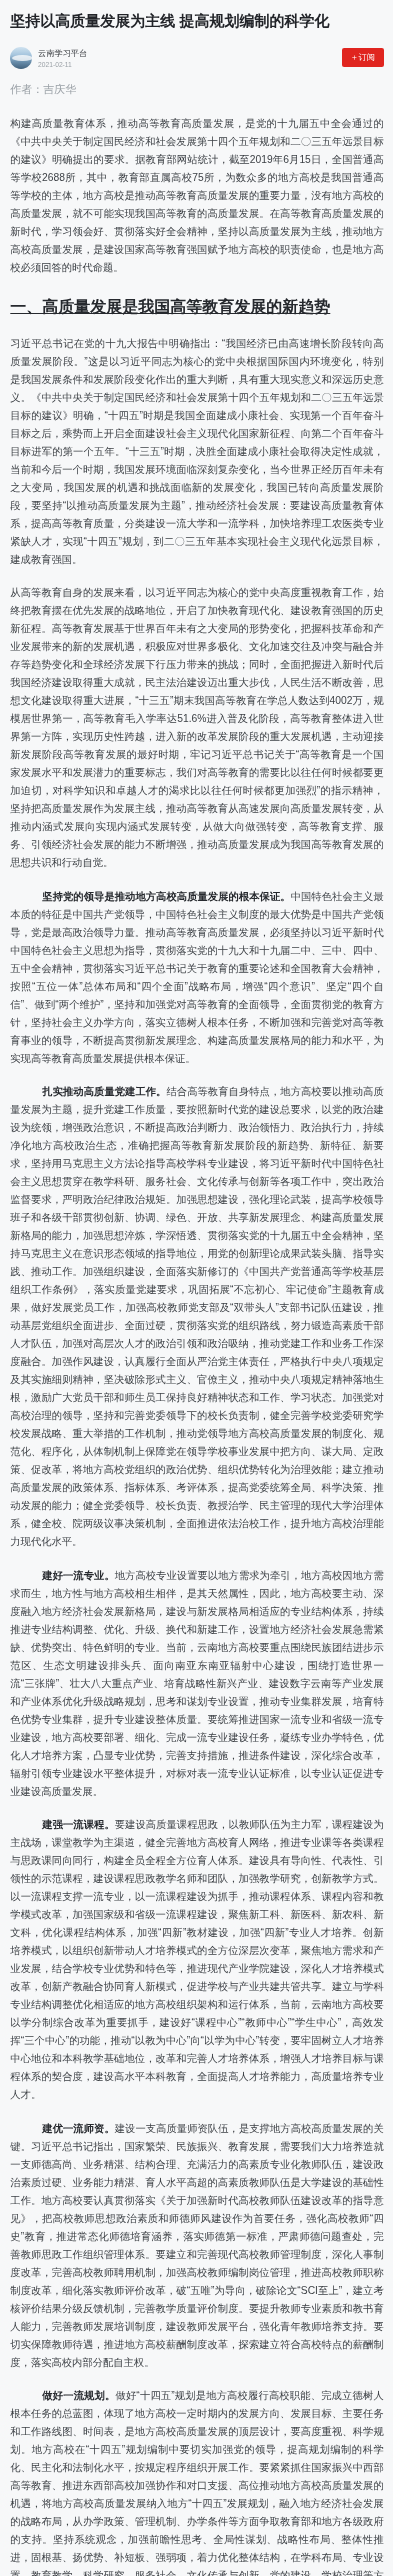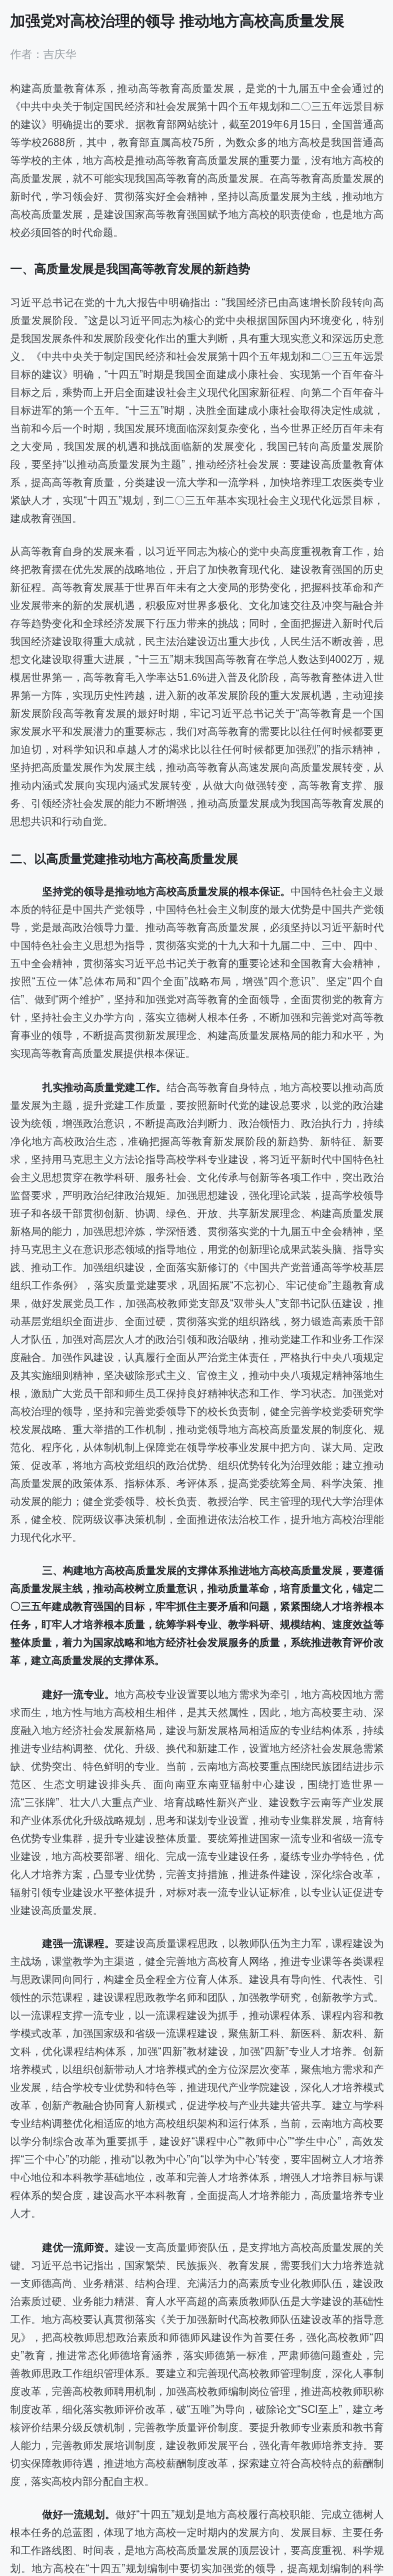--- a/index.html
+++ b/index.html
@@ -34,48 +34,56 @@
   .subscribe {
     background:#e0251f; color:#fff; border:none; border-radius:2.1px;
     font-size:8.2px; padding:4.1px 8.8px; cursor:pointer; font-family:inherit;
   }
   .author { color:#9aa0a6; font-size:11px; margin:2.1px 0 17.5px 0; }
 
   
   .article { padding:0 10.3px; font-size:10.3px; line-height:18px; text-align:justify; }
   .para { margin:0 0 15.5px 0; }
   .para .lead, .para strong { font-weight:bold; color:#26292e;margin-left:32px; }
-  .sec { font-size:12px; font-weight:bold; color:#26292e; margin:18.5px 0 15.5px 0; line-height:1.5; }
+  .sec { font-size:16px; font-weight:bold; color:#26292e; margin:18.5px 0 15.5px 0; line-height:1.5;text-decoration:underline; }
 </style>
 </head>
 <body>
 
 <div class="page">
 
   <div class="header">
-    <h1 class="title">加强党对高校治理的领导 推动地方高校高质量发展</h1>
+    <h1 class="title">坚持以高质量发展为主线 提高规划编制的科学化</h1>
 
+    <div class="meta-row">
+      <div class="source">
+        <span class="avatar"></span>
+        <span>
+          <div class="source-name">云南学习平台</div>
+          <div class="source-date">2021-02-11</div>
+        </span>
+      </div>
+      <button class="subscribe">＋订阅</button>
+    </div>
 
     <div class="author">作者：吉庆华</div>
   </div>
 
   <div class="article">
     <p class="para"><span>构建高质量教育体系，推动高等教育高质量发展，是党的十九届五中全会通过的《中共中央关于制定国民经济和社会发展第十四个五年规划和二〇三五年远景目标的建议》明确提出的要求。据教育部网站统计，截至2019年6月15日，全国普通高等学校2688所，其中，教育部直属高校75所，为数众多的地方高校是我国普通高等学校的主体，地方高校是推动高等教育高质量发展的重要力量，没有地方高校的高质量发展，就不可能实现我国高等教育的高质量发展。在高等教育高质量发展的新时代，学习领会好、贯彻落实好全会精神，坚持以高质量发展为主线，推动地方高校高质量发展，是建设国家高等教育强国赋予地方高校的职责使命，也是地方高校必须回答的时代命题。</span></p>
 
     <h2 class="sec">一、高质量发展是我国高等教育发展的新趋势</h2>
 
     <p class="para"><span>习近平总书记在党的十九大报告中明确指出：“我国经济已由高速增长阶段转向高质量发展阶段。”这是以习近平同志为核心的党中央根据国际国内环境变化，特别是我国发展条件和发展阶段变化作出的重大判断，具有重大现实意义和深远历史意义。《中共中央关于制定国民经济和社会发展第十四个五年规划和二〇三五年远景目标的建议》明确，“十四五”时期是我国全面建成小康社会、实现第一个百年奋斗目标之后，乘势而上开启全面建设社会主义现代化国家新征程、向第二个百年奋斗目标进军的第一个五年。“十三五”时期，决胜全面建成小康社会取得决定性成就，当前和今后一个时期，我国发展环境面临深刻复杂变化，当今世界正经历百年未有之大变局，我国发展的机遇和挑战面临新的发展变化，我国已转向高质量发展阶段，要坚持“以推动高质量发展为主题”，推动经济社会发展：要建设高质量教育体系，提高高等教育质量，分类建设一流大学和一流学科，加快培养理工农医类专业紧缺人才，实现“十四五”规划，到二〇三五年基本实现社会主义现代化远景目标，建成教育强国。</span></p>
     <p class="para"><span>从高等教育自身的发展来看，以习近平同志为核心的党中央高度重视教育工作，始终把教育摆在优先发展的战略地位，开启了加快教育现代化、建设教育强国的历史新征程。高等教育发展基于世界百年未有之大变局的形势变化，把握科技革命和产业发展带来的新的发展机遇，积极应对世界多极化、文化加速交往及冲突与融合并存等趋势变化和全球经济发展下行压力带来的挑战；同时，全面把握进入新时代后我国经济建设取得重大成就，民主法治建设迈出重大步伐，人民生活不断改善，思想文化建设取得重大进展，“十三五”期末我国高等教育在学总人数达到4002万，规模居世界第一，高等教育毛入学率达51.6%进入普及化阶段，高等教育整体进入世界第一方阵，实现历史性跨越，进入新的改革发展阶段的重大发展机遇，主动迎接新发展阶段高等教育发展的最好时期，牢记习近平总书记关于“高等教育是一个国家发展水平和发展潜力的重要标志，我们对高等教育的需要比以往任何时候都要更加迫切，对科学知识和卓越人才的渴求比以往任何时候都更加强烈”的指示精神，坚持把高质量发展作为发展主线，推动高等教育从高速发展向高质量发展转变，从推动内涵式发展向实现内涵式发展转变，从做大向做强转变，高等教育支撑、服务、引领经济社会发展的能力不断增强，推动高质量发展成为我国高等教育发展的思想共识和行动自觉。</span></p>
 
-    <h2 class="sec">二、以高质量党建推动地方高校高质量发展</h2>
 
     <p class="para"><strong class="lead">坚持党的领导是推动地方高校高质量发展的根本保证。</strong><span>中国特色社会主义最本质的特征是中国共产党领导，中国特色社会主义制度的最大优势是中国共产党领导，党是最高政治领导力量。推动高等教育高质量发展，必须坚持以习近平新时代中国特色社会主义思想为指导，贯彻落实党的十九大和十九届二中、三中、四中、五中全会精神，贯彻落实习近平总书记关于教育的重要论述和全国教育大会精神，按照“五位一体”总体布局和“四个全面”战略布局，增强“四个意识”、坚定“四个自信”、做到“两个维护”，坚持和加强党对高等教育的全面领导，全面贯彻党的教育方针，坚持社会主义办学方向，落实立德树人根本任务，不断加强和完善党对高等教育事业的领导，不断提高贯彻新发展理念、构建高质量发展格局的能力和水平，为实现高等教育高质量发展提供根本保证。</span></p>
     <p class="para"><strong class="lead">扎实推动高质量党建工作。</strong><span>结合高等教育自身特点，地方高校要以推动高质量发展为主题，提升党建工作质量，要按照新时代党的建设总要求，以党的政治建设为统领，增强政治意识，不断提高政治判断力、政治领悟力、政治执行力，持续净化地方高校政治生态，准确把握高等教育新发展阶段的新趋势、新特征、新要求，坚持用马克思主义方法论指导高校学科专业建设，将习近平新时代中国特色社会主义思想贯穿在教学科研、服务社会、文化传承与创新等各项工作中，突出政治监督要求，严明政治纪律政治规矩。加强思想建设，强化理论武装，提高学校领导班子和各级干部贯彻创新、协调、绿色、开放、共享新发展理念、构建高质量发展新格局的能力，加强思想淬炼，学深悟透、贯彻落实党的十九届五中全会精神，坚持马克思主义在意识形态领域的指导地位，用党的创新理论成果武装头脑、指导实践、推动工作。加强组织建设，全面落实新修订的《中国共产党普通高等学校基层组织工作条例》，落实质量党建要求，巩固拓展“不忘初心、牢记使命”主题教育成果，做好发展党员工作，加强高校教师党支部及“双带头人”支部书记队伍建设，推动基层党组织全面进步、全面过硬，贯彻落实党的组织路线，努力锻造高素质干部人才队伍，加强对高层次人才的政治引领和政治吸纳，推动党建工作和业务工作深度融合。加强作风建设，认真履行全面从严治党主体责任，严格执行中央八项规定及其实施细则精神，坚决破除形式主义、官僚主义，推动中央八项规定精神落地生根，激励广大党员干部和师生员工保持良好精神状态和工作、学习状态。加强党对高校治理的领导，坚持和完善党委领导下的校长负责制，健全完善学校党委研究学校发展战略、重大举措的工作机制，推动党领导地方高校高质量发展的制度化、规范化、程序化，从体制机制上保障党在领导学校事业发展中把方向、谋大局、定政策、促改革，将地方高校党组织的政治优势、组织优势转化为治理效能；建立推动高质量发展的政策体系、指标体系、考评体系，提高党委统筹全局、科学决策、推动发展的能力；健全党委领导、校长负责、教授治学、民主管理的现代大学治理体系，健全校、院两级议事决策机制，全面推进依法治校工作，提升地方高校治理能力现代化水平。</span></p>
 
-    <p class="para"><strong class="lead">三、构建地方高校高质量发展的支撑体系推进地方高校高质量发展，要遵循高质量发展主线，推动高校树立质量意识，推动质量革命，培育质量文化，锚定二〇三五年建成教育强国的目标，牢牢抓住主要矛盾和问题，紧紧围绕人才培养根本任务，盯牢人才培养根本质量，统筹学科专业、教学科研、规模结构、速度效益等整体质量，着力为国家战略和地方经济社会发展服务的质量，系统推进教育评价改革，建立高质量发展的支撑体系。</strong><span></span></p>
 
     <p class="para"><strong class="lead">建好一流专业。</strong><span>地方高校专业设置要以地方需求为牵引，地方高校因地方需求而生，地方性与地方高校相生相伴，是其天然属性，因此，地方高校要主动、深度融入地方经济社会发展新格局，建设与新发展格局相适应的专业结构体系，持续推进专业结构调整、优化、升级、换代和新建工作，设置地方经济社会发展急需紧缺、优势突出、特色鲜明的专业。当前，云南地方高校要重点围绕民族团结进步示范区、生态文明建设排头兵、面向南亚东南亚辐射中心建设，围绕打造世界一流“三张牌”、壮大八大重点产业、培育战略性新兴产业、建设数字云南等产业发展和产业体系优化升级战略规划，思考和谋划专业设置，推动专业集群发展，培育特色优势专业集群，提升专业建设整体质量。要统筹推进国家一流专业和省级一流专业建设，地方高校要部署、细化、完成一流专业建设任务，凝练专业办学特色，优化人才培养方案，凸显专业优势，完善支持措施，推进条件建设，深化综合改革，辐射引领专业建设水平整体提升，对标对表一流专业认证标准，以专业认证促进专业建设高质量发展。</span></p>
     <p class="para"><strong class="lead">建强一流课程。</strong><span>要建设高质量课程思政，以教师队伍为主力军，课程建设为主战场，课堂教学为主渠道，健全完善地方高校育人网络，推进专业课等各类课程与思政课同向同行，构建全员全程全方位育人体系。建设具有导向性、代表性、引领性的示范课程，建设课程思政教学名师和团队，加强教学研究，创新教学方式。以一流课程支撑一流专业，以一流课程建设为抓手，推动课程体系、课程内容和教学模式改革，加强国家级和省级一流课程建设，聚焦新工科、新医科、新农科、新文科，优化课程结构体系，加强“四新”教材建设，加强“四新”专业人才培养。创新培养模式，以组织创新带动人才培养模式的全方位深层次变革，聚焦地方需求和产业发展，结合学校专业优势和特色等，推进现代产业学院建设，深化人才培养模式改革，创新产教融合协同育人新模式，促进学校与产业共建共管共享。建立与学科专业结构调整优化相适应的地方高校组织架构和运行体系，当前，云南地方高校要以学分制综合改革为重要抓手，建设好“课程中心”“教师中心”“学生中心”，高效发挥“三个中心”的功能，推动“以教为中心”向“以学为中心”转变，要牢固树立人才培养中心地位和本科教学基础地位，改革和完善人才培养体系，增强人才培养目标与课程体系的契合度，建设高水平本科教育，全面提高人才培养能力，高质量培养专业人才。</span></p>
     <p class="para"><strong class="lead">建优一流师资。</strong><span>建设一支高质量师资队伍，是支撑地方高校高质量发展的关键。习近平总书记指出，国家繁荣、民族振兴、教育发展，需要我们大力培养造就一支师德高尚、业务精湛、结构合理、充满活力的高素质专业化教师队伍，建设政治素质过硬、业务能力精湛、育人水平高超的高素质教师队伍是大学建设的基础性工作。地方高校要认真贯彻落实《关于加强新时代高校教师队伍建设改革的指导意见》，把高校教师思想政治素质和师德师风建设作为首要任务，强化高校教师“四史”教育，推进常态化师德培育涵养，落实师德第一标准，严肃师德问题查处，完善教师思政工作组织管理体系。要建立和完善现代高校教师管理制度，深化人事制度改革，完善高校教师聘用机制，加强高校教师编制岗位管理，推进高校教师职称制度改革，细化落实教师评价改革，破“五唯”为导向，破除论文“SCI至上”，建立考核评价结果分级反馈机制，完善教学质量评价制度。要提升教师专业素质和教书育人能力，完善教师发展培训制度，建设教师发展平台，强化青年教师培养支持。要切实保障教师待遇，推进地方高校薪酬制度改革，探索建立符合高校特点的薪酬制度，落实高校内部分配自主权。</span></p>
     <p class="para"><strong class="lead">做好一流规划。</strong><span>做好“十四五”规划是地方高校履行高校职能、完成立德树人根本任务的总蓝图，体现了地方高校一定时期内的发展方向、发展目标、主要任务和工作路线图、时间表，是地方高校高质量发展的顶层设计，要高度重视、科学规划。地方高校在“十四五”规划编制中要切实加强党的领导，提高规划编制的科学化、民主化和法制化水平，按规定程序组织开展工作。要紧紧抓住国家振兴中西部高等教育、推进东西部高校加强协作和对口支援、高位推动地方高校高质量发展的机遇，将地方高校高质量发展纳入地方“十四五”发展规划，融入地方经济社会发展的战略布局，从办学政策、管理机制、办学条件等方面争取教育部和地方各级政府的支持。坚持系统观念，加强前瞻性思考、全局性谋划、战略性布局、整体性推进，固根基、扬优势、补短板、强弱项，着力优化整体结构，在学科布局、专业设置、教育教学、科学研究、服务社会、文化传承与创新、党的建设、学校治理等方面，实现发展规模、结构、速度、效益、安全相统一，实现高质量发展目标。</span></p>
 
   </div>
 
 </div>
 

